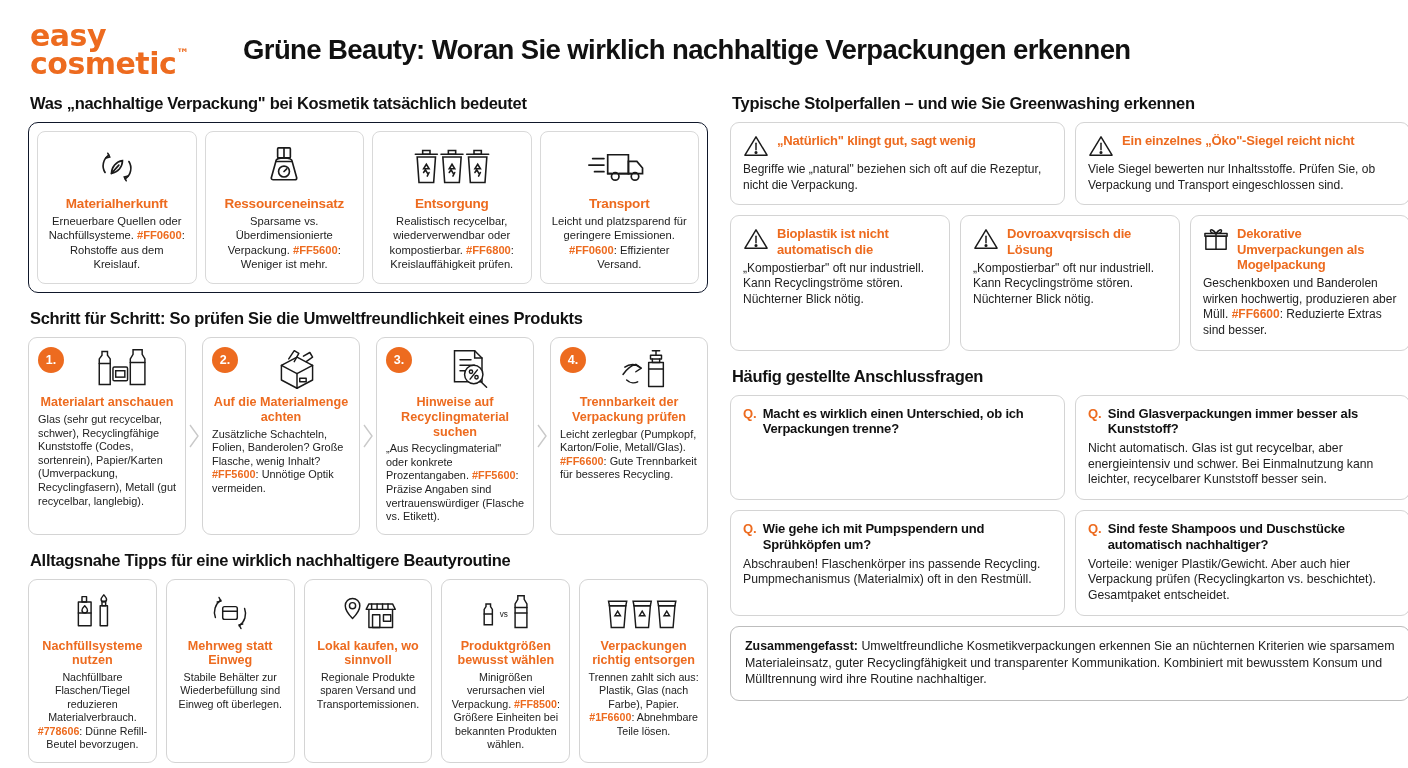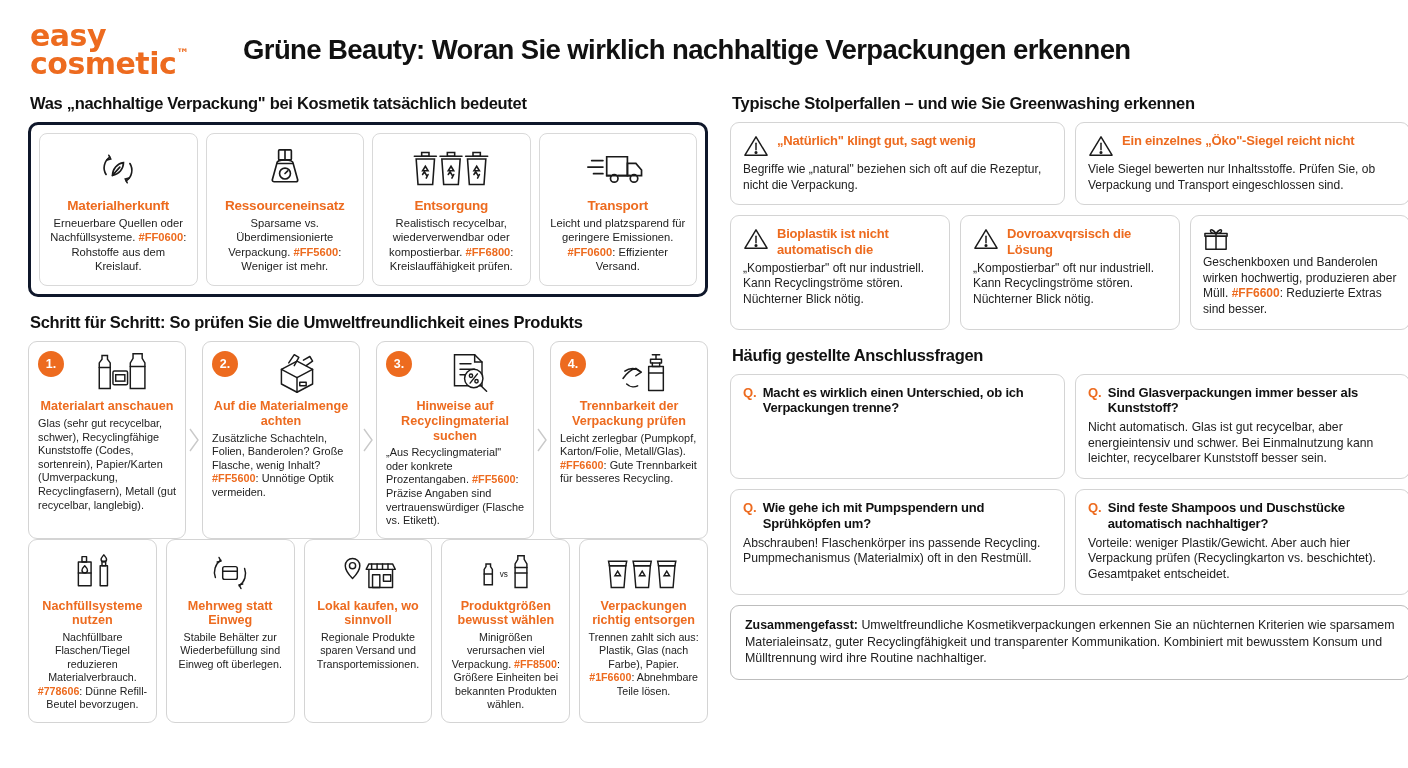--- a/index.html
+++ b/index.html
@@ -34,21 +34,21 @@
   .col-left { width: 680px; flex: 0 0 680px; }
   .col-right { width: 680px; flex: 0 0 680px; }
 
   .sec-title {
     font-size: 16.5px; font-weight: 700; color: #111;
     letter-spacing: -0.3px; margin: 16px 0 9px 2px;
   }
   .sec-title.first { margin-top: 6px; }
 
   
-  .pillar-wrap { border: 3px solid #0f172a; border-radius: 10px; padding: 8px; }
+  .pillar-wrap { border: 1px solid #0f172a; border-radius: 10px; padding: 8px; }
   .pillar-row { display: flex; gap: 8px; }
   .pillar {
     flex: 1 1 0; border: 1px solid #d9d9d9; border-radius: 8px;
     padding: 10px 8px 12px; text-align: center; min-height: 150px;
   }
   .pillar .ico { height: 50px; display: flex; align-items: center; justify-content: center; margin-bottom: 4px; }
   .pillar h4 { font-size: 13.5px; color: #ED6B1F; font-weight: 700; margin-bottom: 3px; letter-spacing: -0.2px; }
   .pillar p { font-size: 11.2px; line-height: 1.28; color: #222; }
   .hexcode { color: #ED6B1F; font-weight: 700; }
   .pillar-foot {
@@ -299,20 +299,21 @@
                   <path d="M20 19l6 4-6 4"></path>
               </svg>
             </div>
           </div>
           <h4>Trennbarkeit der Verpackung prüfen</h4>
           <p><span>Leicht zerlegbar (Pumpkopf, Karton/Folie, Metall/Glas). </span><span class="hexcode">#FF6600</span><span>: Gute Trennbarkeit für besseres Recycling.</span></p>
         </div>
 
       </div>
 
+      <div class="sec-title">Alltagsnahe Tipps für eine wirklich nachhaltigere Beautyroutine</div>
       <div class="tips">
 
         <div class="tip">
           <div class="ico">
             <svg width="50" height="40" viewBox="0 0 54 44" fill="none" stroke="#1a1a1a" stroke-width="1.6" stroke-linecap="round" stroke-linejoin="round">
               <path d="M12 10h14v26H12z"></path>
                 <path d="M16 4h5v6h-5z"></path>
                 <path d="M12 22h14"></path>
               <path d="M19 14c2 2 3 3 3 5a3 3 0 0 1-6 0c0-2 1-3 3-5z"></path>
               <path d="M36 14h8v22h-8z"></path>
@@ -458,20 +459,21 @@
         <div class="pit row2">
           <div class="pit-head">
             <div class="ico">
               <svg width="26" height="24" viewBox="0 0 28 26" fill="none" stroke="#1a1a1a" stroke-width="1.6" stroke-linecap="round" stroke-linejoin="round">
                 <rect x="3" y="10" width="22" height="14"></rect>
                   <path d="M2 7h24v3H2z"></path>
                   <path d="M14 7v17"></path>
                 <path d="M14 7c-3 0-6-1-6-3s3-1 6 3zM14 7c3 0 6-1 6-3s-3-1-6 3z"></path>
               </svg>
             </div>
+            <h4>Dekorative Umverpackungen als Mogelpackung</h4>
           </div>
           <p><span>Geschenkboxen und Banderolen wirken hochwertig, produzieren aber Müll. </span><span class="hexcode">#FF6600</span><span>: Reduzierte Extras sind besser.</span></p>
         </div>
       </div>
 
       <div class="sec-title">Häufig gestellte Anschlussfragen</div>
 
       <div class="faq-row">
         <div class="faq">
           <div class="faq-q">

